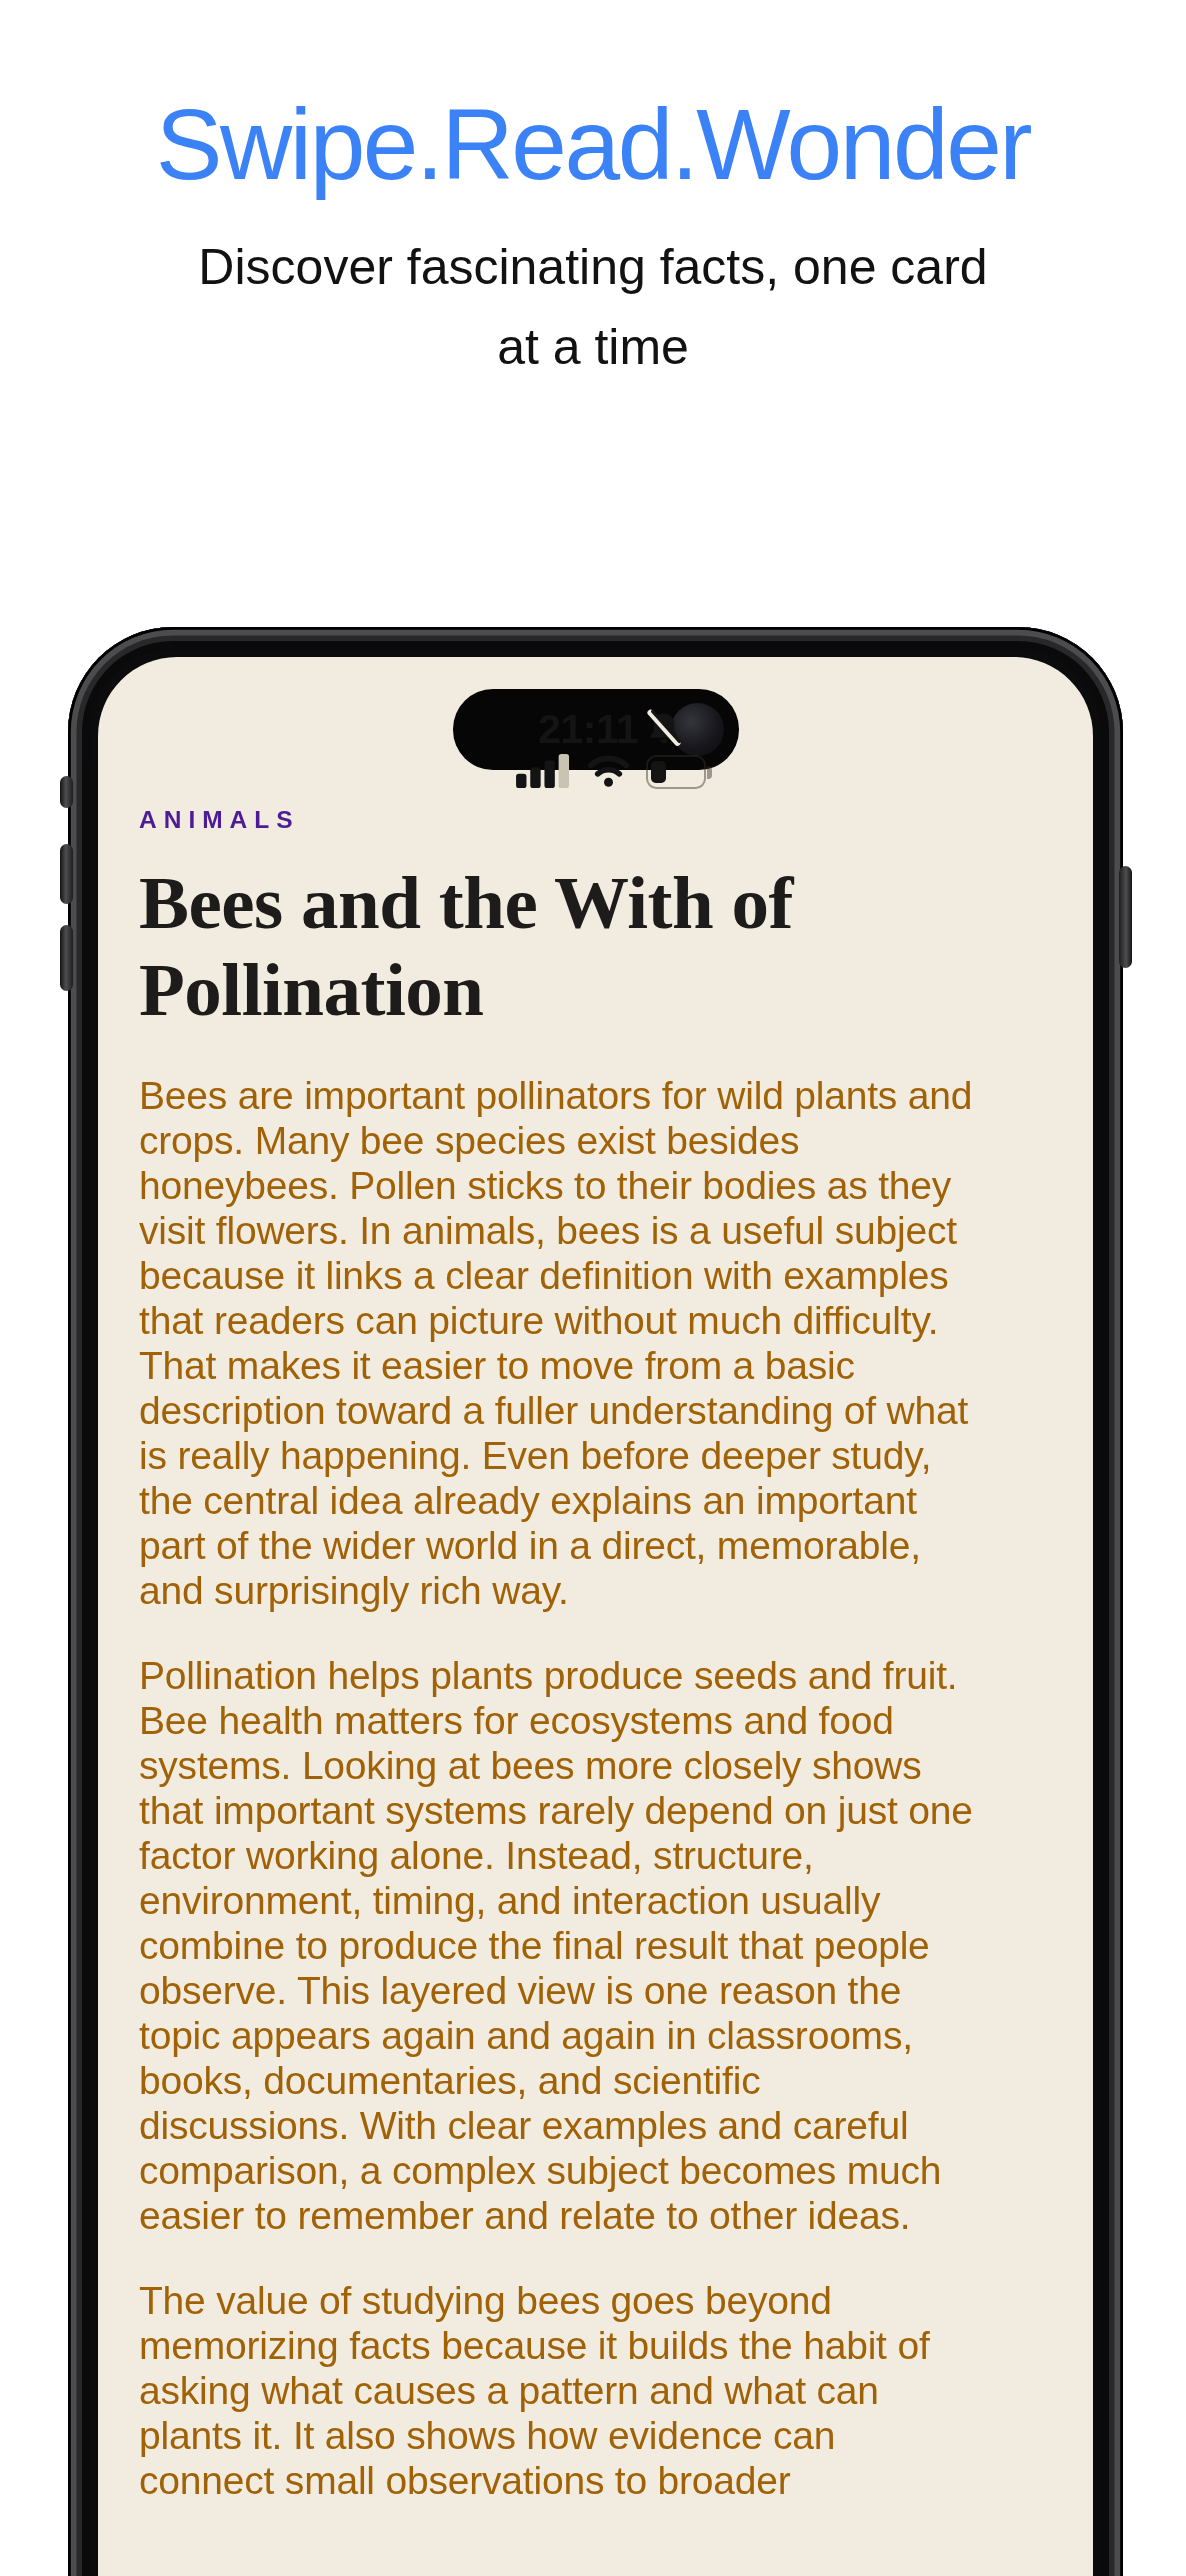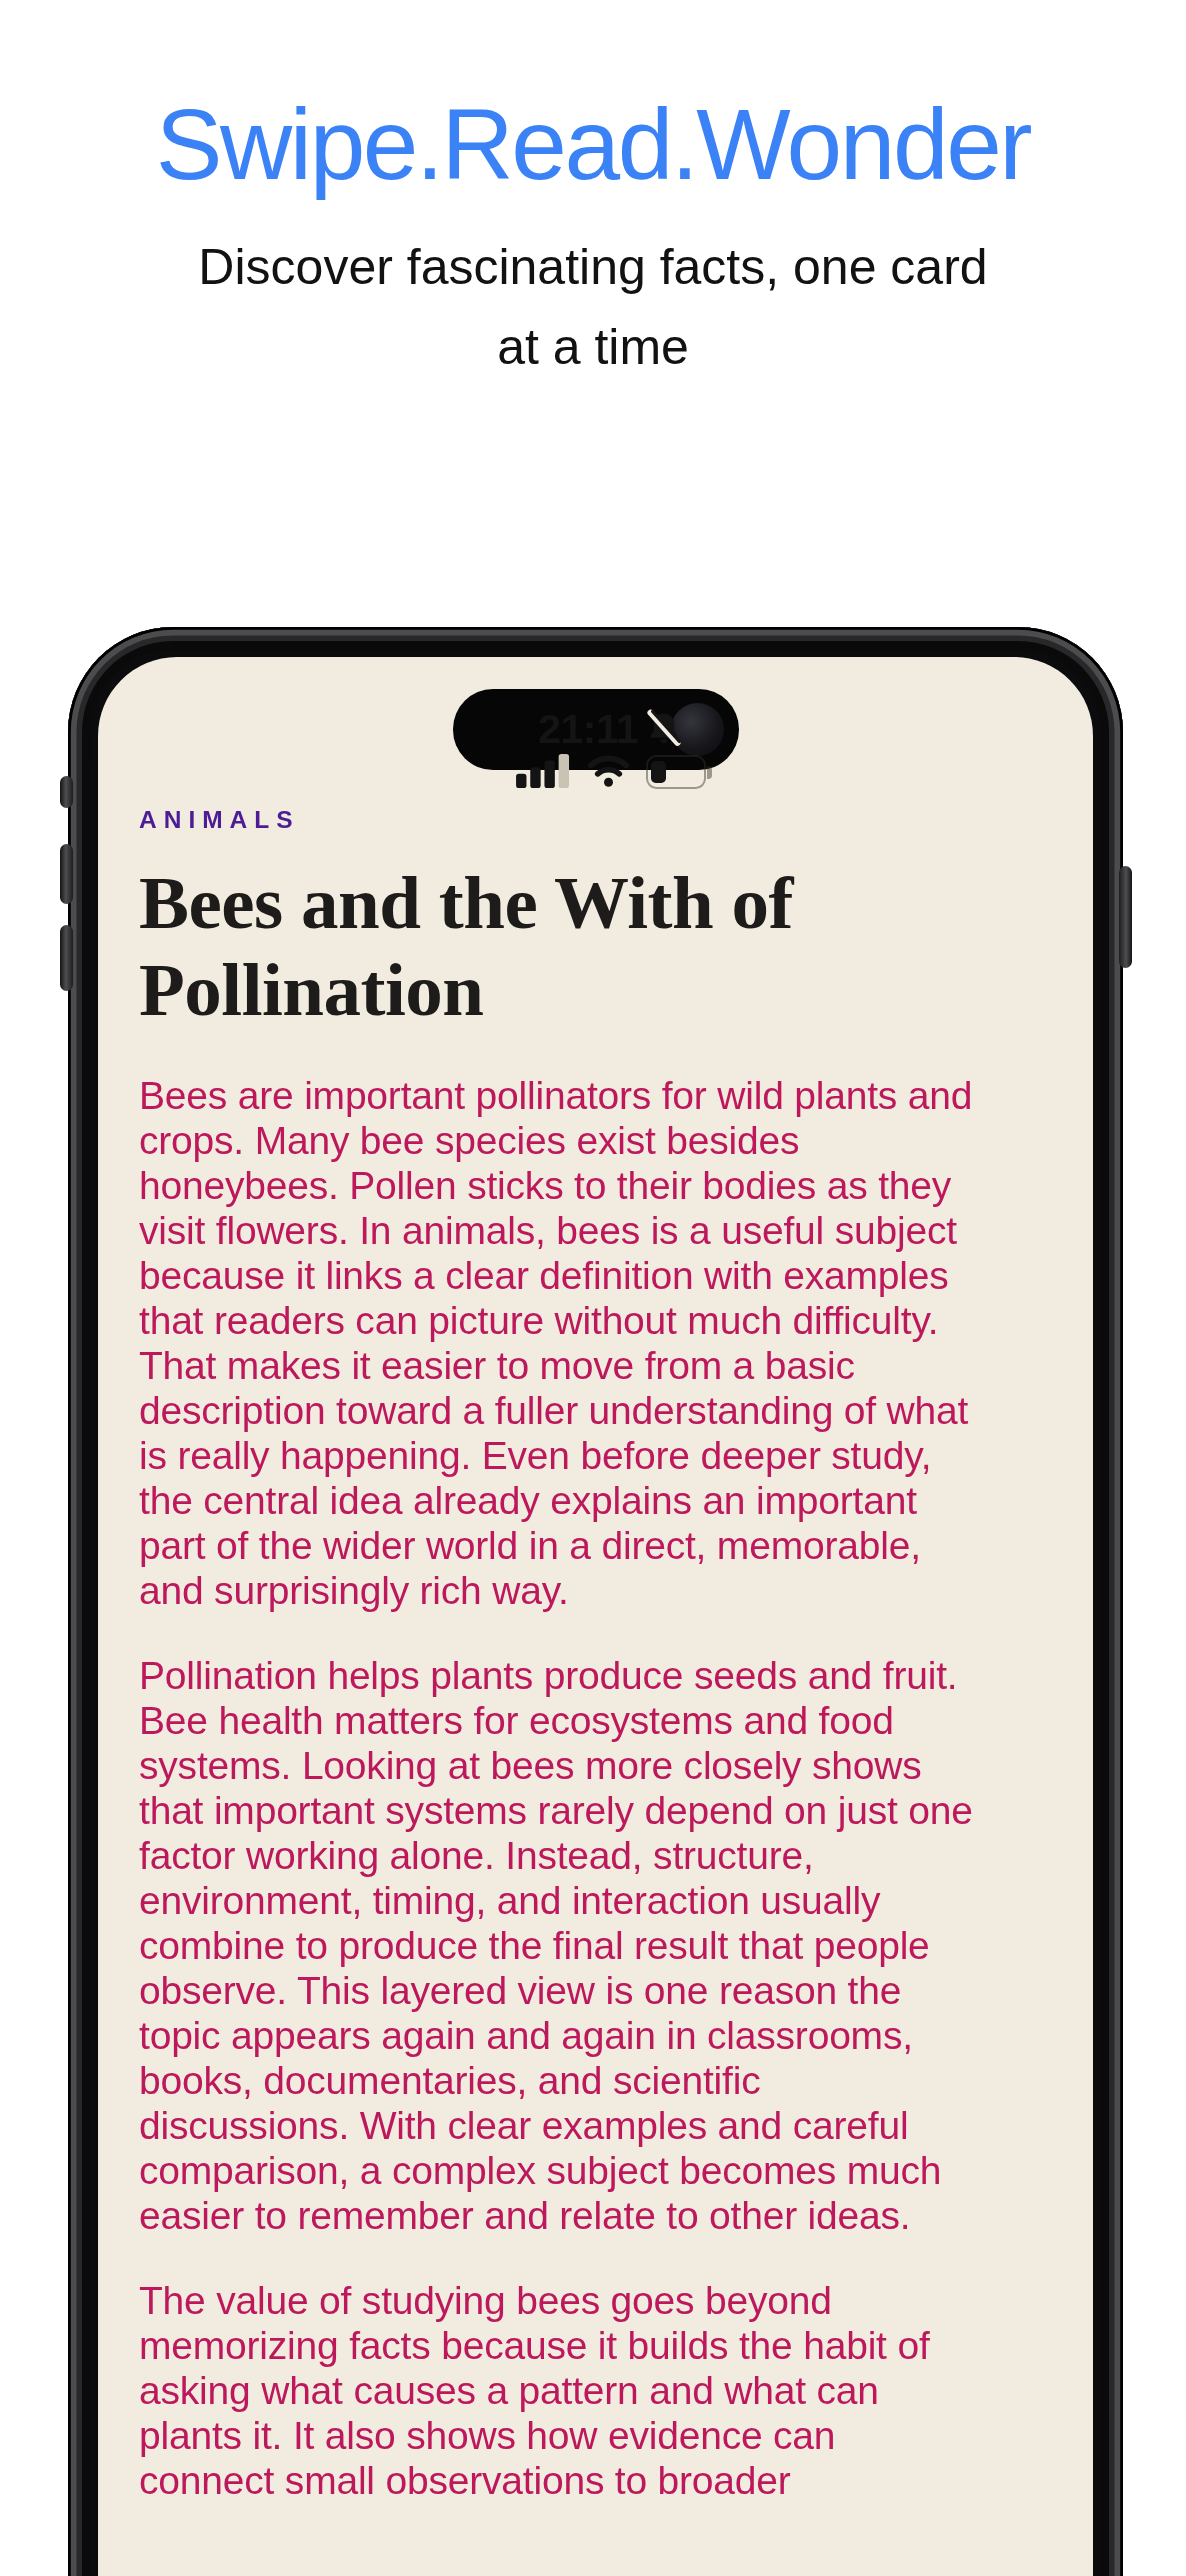--- a/index.html
+++ b/index.html
@@ -68,21 +68,21 @@
     background:rgba(50,48,40,0.45);border-radius:0 3.8px 3.8px 0;}
 
   
   .article{position:absolute;top:149px;left:41px;width:840px;}
   .category{font-size:24.5px;font-weight:700;letter-spacing:7px;color:#4c1d95;}
   .article-title{
     font-family:"Liberation Serif",serif;font-size:75px;line-height:87px;
     font-weight:700;color:#1d1c1a;margin:24.5px 0 0;letter-spacing:-0.5px;
   }
   .article p{
-    font-size:39px;line-height:45px;color:#be185d;margin:40px 0 0;letter-spacing:-0.2px;
+    font-size:39px;line-height:45px;color:#a16207;margin:40px 0 0;letter-spacing:-0.2px;
   }
 </style>
 </head>
 <body>
 
 <main>
 
   <header class="hero">
     <h1>Swipe.Read.Wonder</h1>
     <p class="sub">Discover fascinating facts, one card at a time</p>

